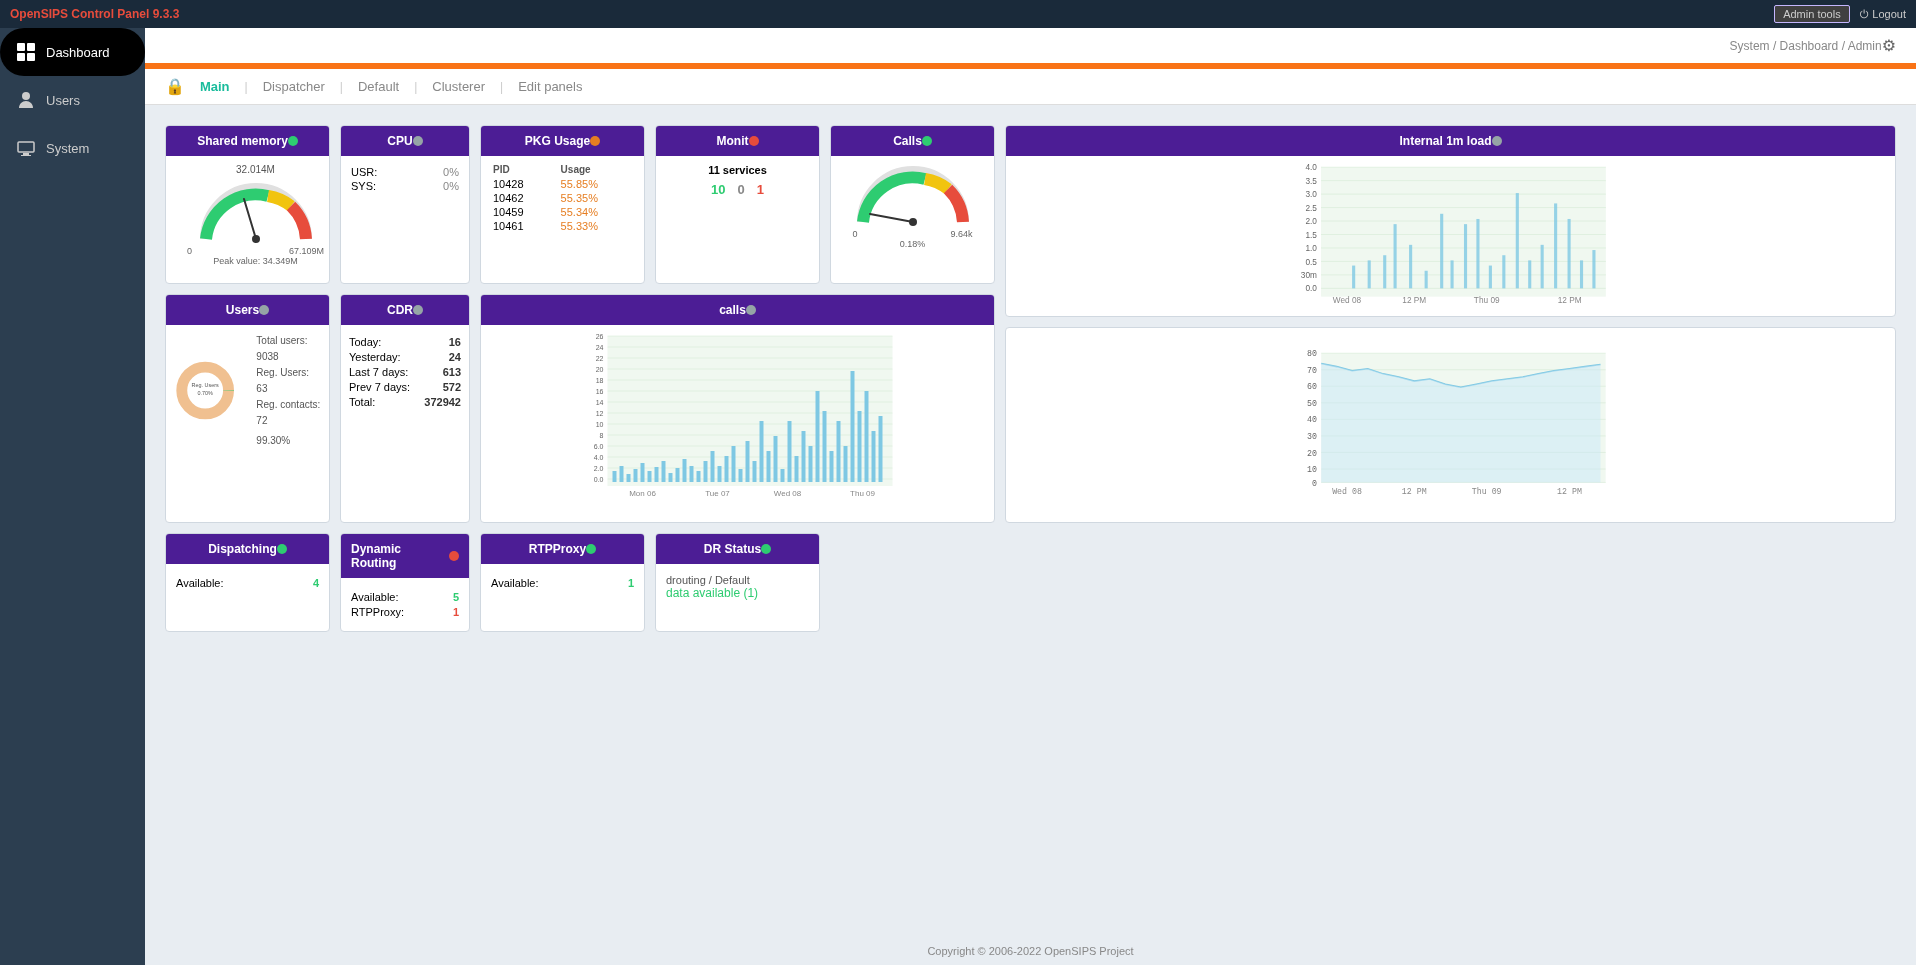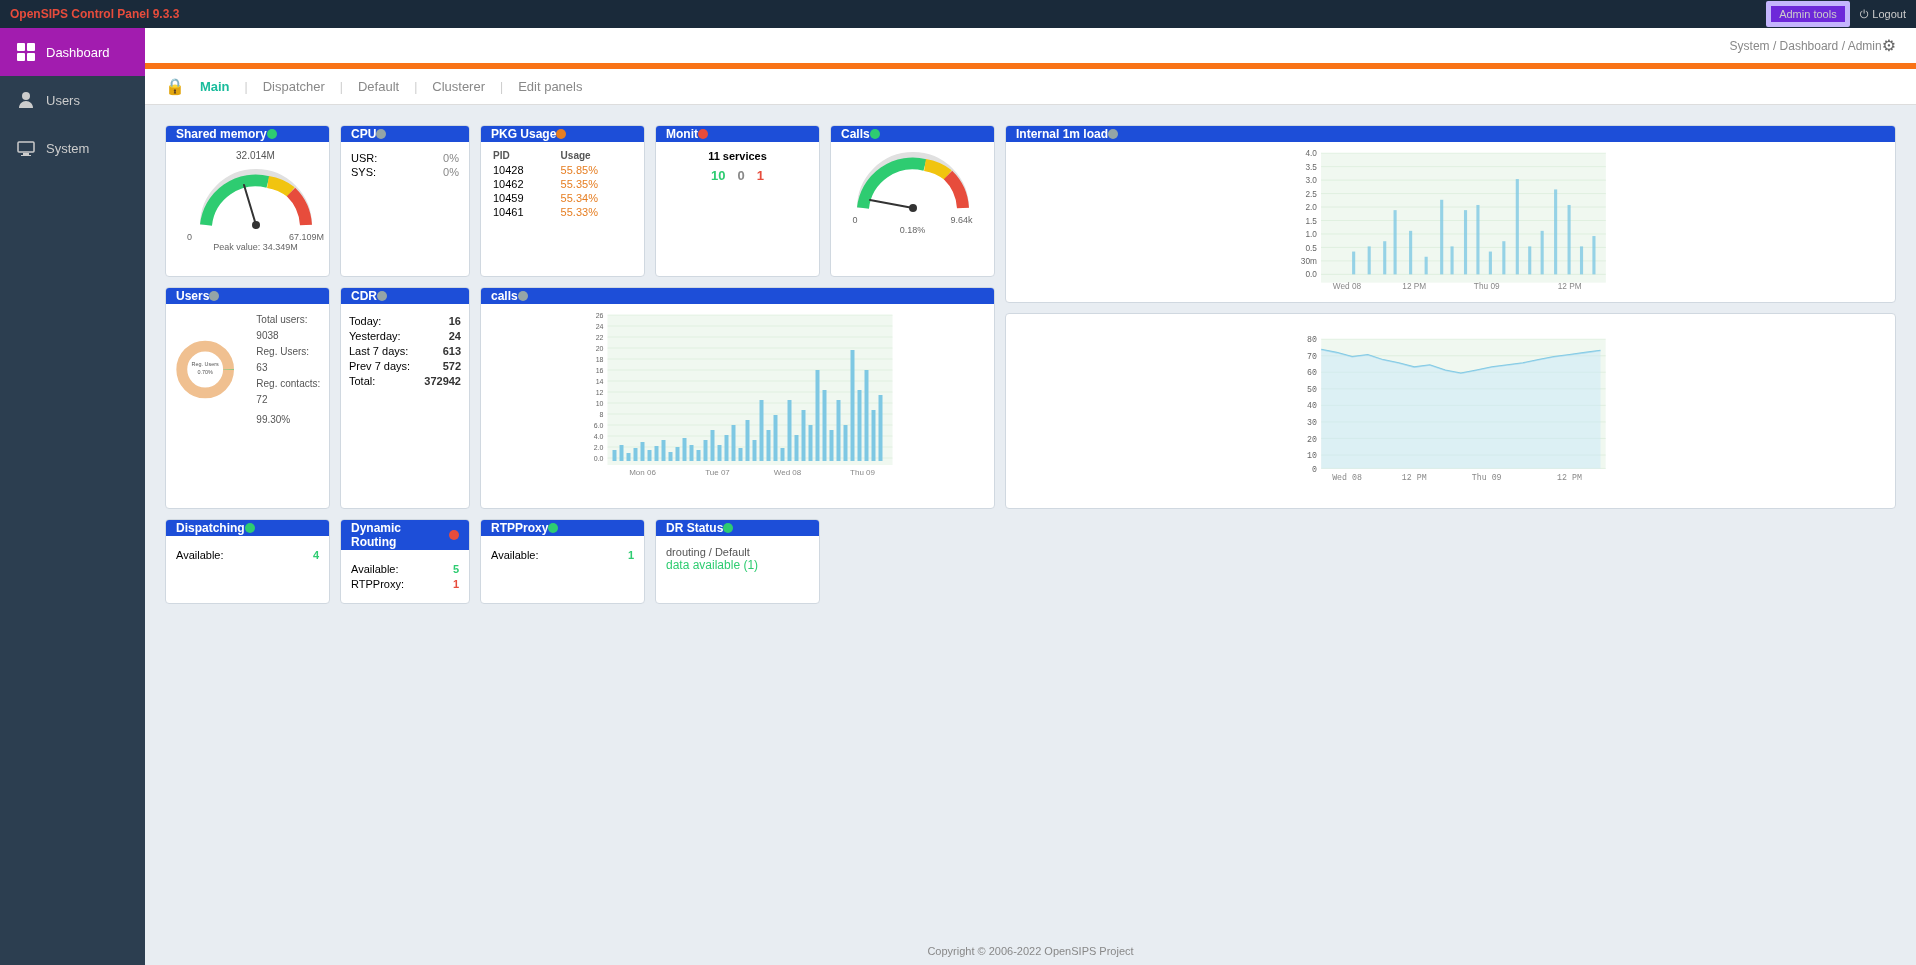--- a/index.html
+++ b/index.html
@@ -12,22 +12,22 @@
       height: 28px;
       display: flex;
       align-items: center;
       justify-content: space-between;
       padding: 0 10px;
       font-size: 12px;
     }
     #topbar-title { color: #e74c3c; font-weight: bold; font-size: 12px; }
     #topbar-right { display: flex; align-items: center; gap: 10px; }
     #admin-tools-btn {
-      background: #6d28d9;
-      border: 5px solid #c4b5fd;
+      background: #404040;
+      border: 1px solid #c4b5fd;
       color: #ccc;
       padding: 2px 8px;
       cursor: pointer;
       font-size: 11px;
       border-radius: 2px;
     }
     #logout-btn {
       background: none;
       border: none;
       color: #ccc;
@@ -51,22 +51,23 @@
     .sidebar-item {
       display: flex;
       align-items: center;
       gap: 10px;
       padding: 14px 16px;
       cursor: pointer;
       color: #ccc;
       font-size: 13px;
     }
     .sidebar-item.active {
-      background: #a21caf;
+      background: #000000;
       color: #fff;
+      border-radius: 24px;
     }
     .sidebar-icon { width: 20px; height: 20px; display: flex; align-items: center; justify-content: center; }
 
     
     #main {
       flex: 1;
       overflow-y: auto;
       display: flex;
       flex-direction: column;
     }
@@ -104,28 +105,28 @@
     }
 
     
     .card {
       background: #fff;
       border-radius: 4px;
       border: 1px solid #d0d8e0;
       overflow: hidden;
     }
     .card-header {
-      background: #1d4ed8;
+      background: #4c1d95;
       color: #fff;
-      padding: 1px 10px;
+      padding: 8px 10px;
       font-size: 12px;
       font-weight: bold;
       display: flex;
       align-items: center;
-      justify-content: flex-start;
+      justify-content: center;
     }
     .status-dot {
       width: 10px;
       height: 10px;
       border-radius: 50%;
       display: inline-block;
     }
     .dot-green { background: #2ecc71; }
     .dot-orange { background: #e67e22; }
     .dot-red { background: #e74c3c; }

